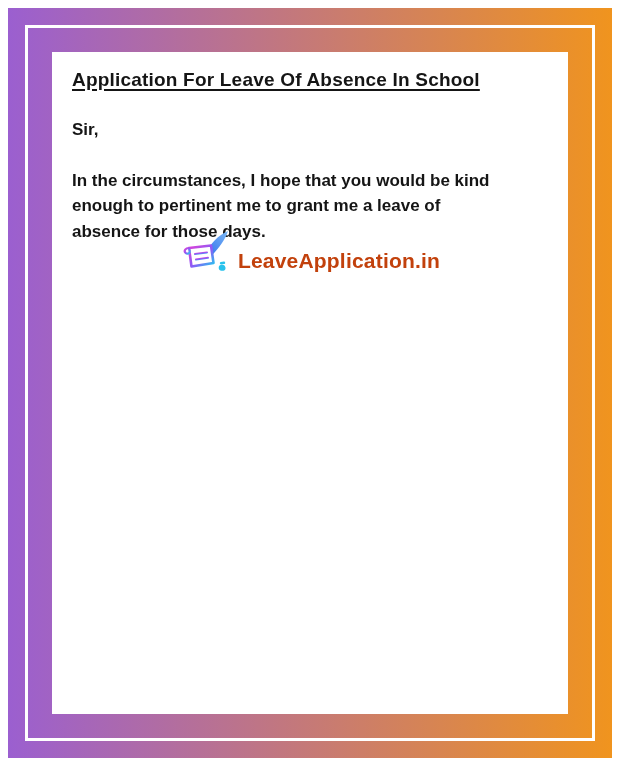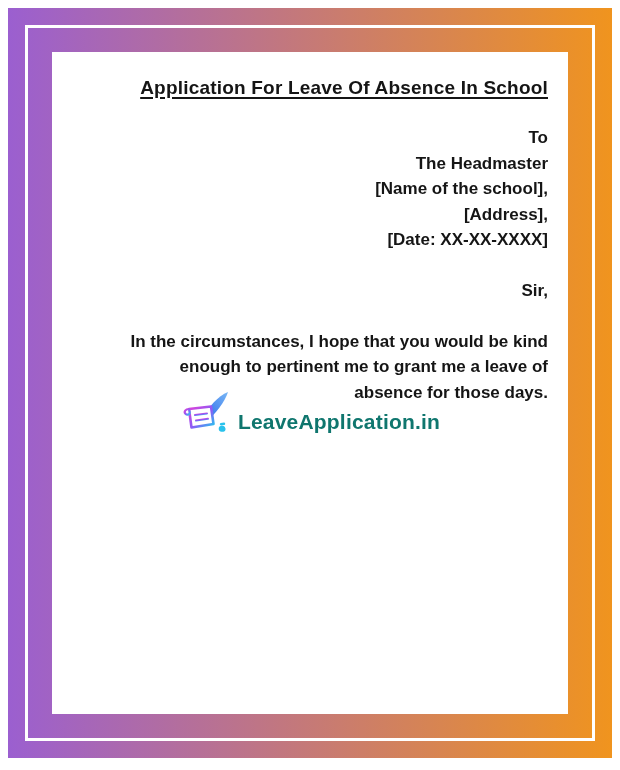--- a/index.html
+++ b/index.html
@@ -24,22 +24,22 @@
   .frame-line {
     width: 100%; height: 100%;
     box-sizing: border-box;
     border: 3px solid #ffffff;
     padding: 24px;
   }
   .letter {
     width: 100%; height: 100%;
     box-sizing: border-box;
     background: #ffffff;
-    padding: 24px 20px 0 20px;
-    text-align: right;
+    padding: 16px 20px 0 20px;
+    text-align: left;
     color: #151515;
     font-weight: bold;
     overflow: hidden;
   }
   .title {
     margin: 0;
     font-size: 19px;
     line-height: 24px;
     font-weight: bold;
     text-decoration: underline;
@@ -63,39 +63,34 @@
   }
   .brand-icon {
     display: inline-block;
     width: 52px; height: 46px;
     margin-top: -16px;
     flex: 0 0 auto;
   }
   .brand-text {
     font-size: 21px;
     font-weight: bold;
-    color: #0f766e;
+    color: #c2410c;
     letter-spacing: 0.2px;
   }
 </style>
 </head>
 <body>
 
 <div class="page">
   <div class="gradient-frame" style="background: linear-gradient(90deg, rgb(155, 95, 208) 0%, rgb(240, 148, 30) 100%);">
     <div class="frame-line" style="border-color: rgb(255, 255, 255);">
       <div class="letter" style="color: rgb(21, 21, 21);">
 
         <h1 class="title">Application For Leave Of Absence In School</h1>
 
-        <div class="block">To
-The Headmaster
-[Name of the school],
-[Address],
-[Date: XX-XX-XXXX]</div>
 
 
         <div class="block">Sir,</div>
 
 
         <div class="block">In the circumstances, I hope that you would be kind
 enough to pertinent me to grant me a leave of
 absence for those days.</div>
 
 

